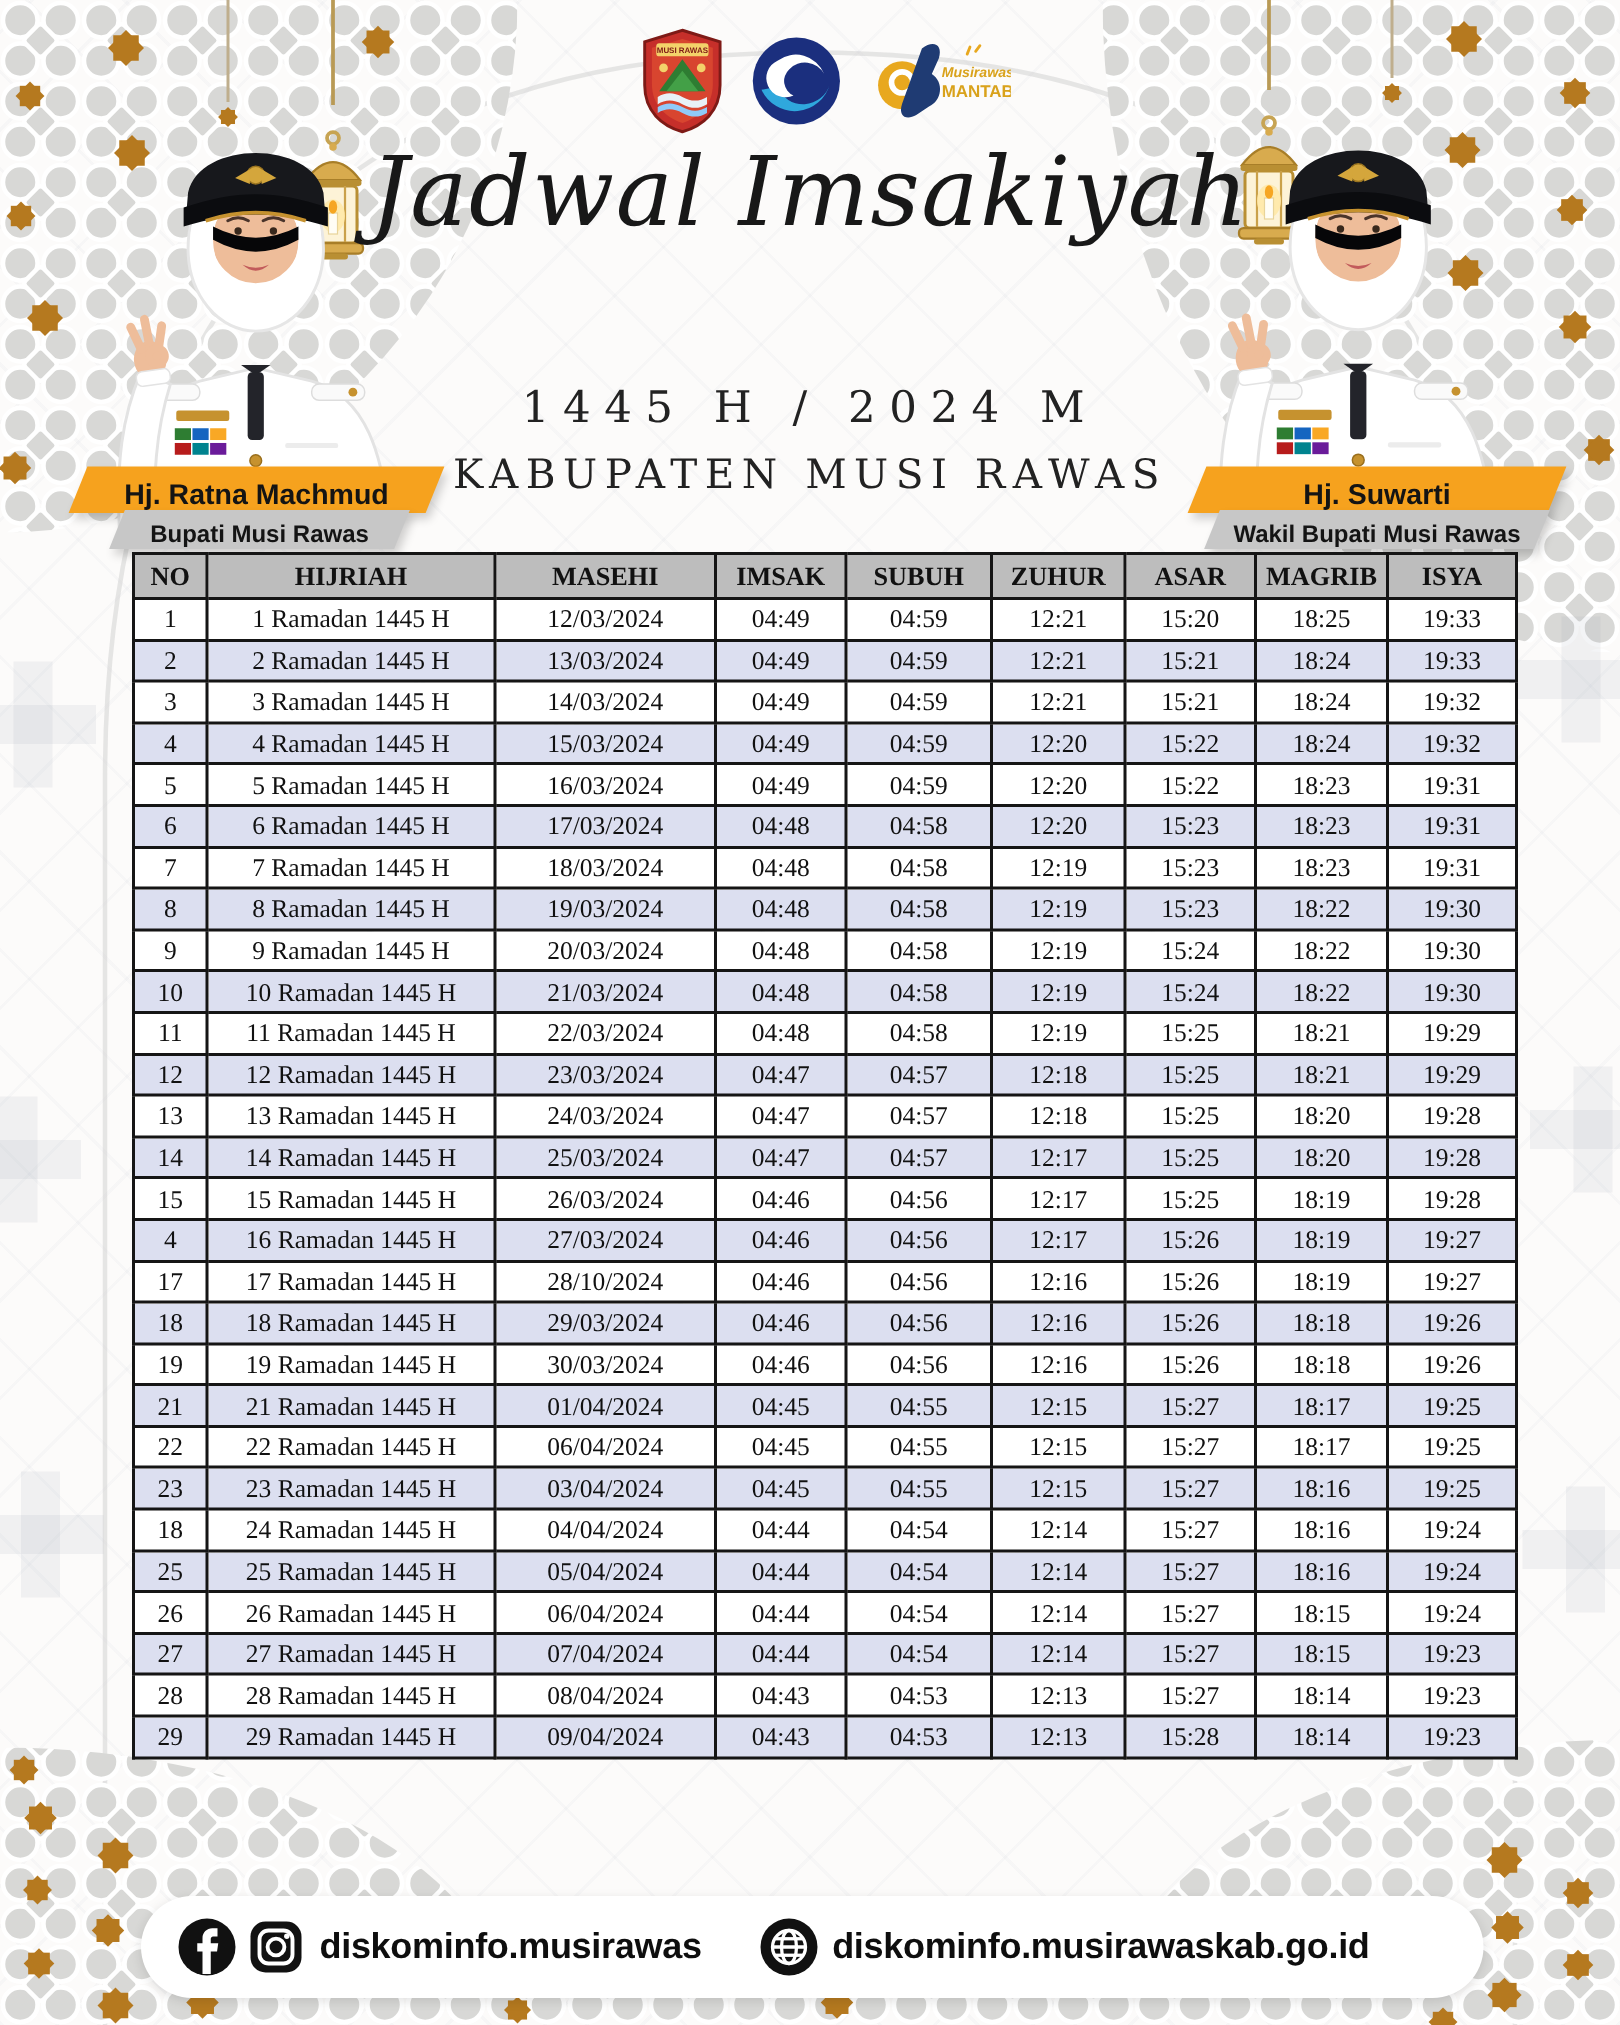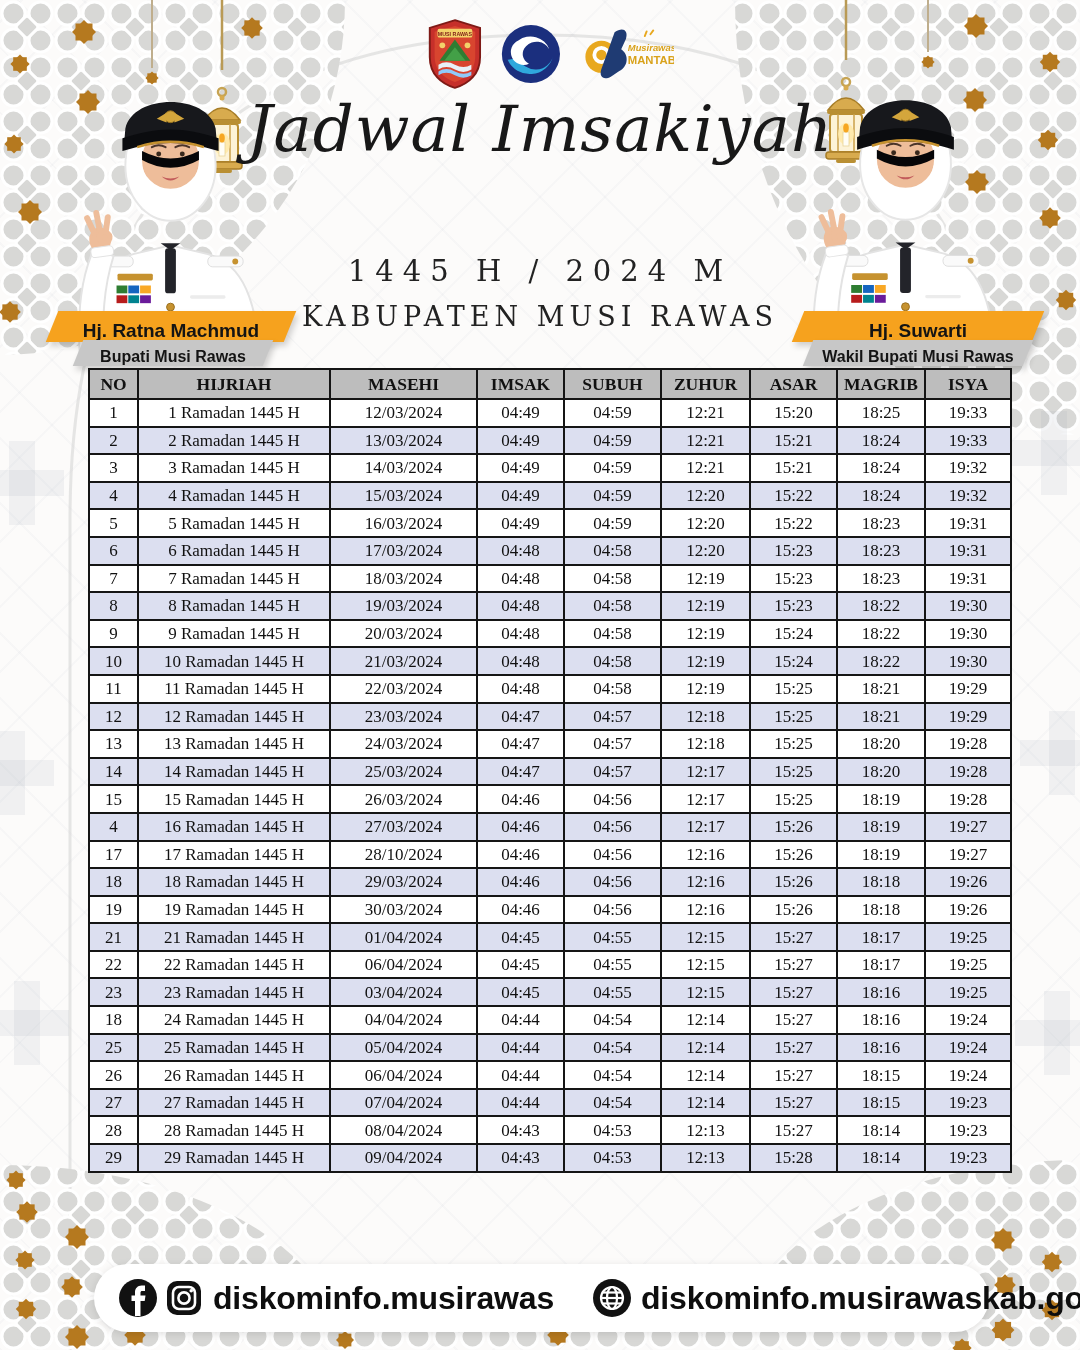--- a/index.html
+++ b/index.html
@@ -49,21 +49,21 @@
   .sched th{background:#bdbdbd;font-weight:700;font-size:17.5px;height:28px;}
   .sched tbody tr{background:#ffffff;}
   .sched tbody tr:nth-child(even){background:#dcdff0;}
   .col-0{width:47px}.col-1{width:190px}.col-2{width:145px}.col-3{width:85px}.col-4{width:95px}
   .col-5{width:87px}.col-6{width:85px}.col-7{width:86px}.col-8{width:84px}
   
   .source{position:absolute;left:104px;top:1220px;z-index:5;font-size:19px;font-weight:700;color:#141414;}
   .pill{position:absolute;left:94px;top:1264px;width:895px;height:68px;background:#ffffff;border-radius:36px;
     z-index:6;display:flex;align-items:center;padding:0 24px;box-sizing:border-box;box-shadow:0 2px 8px rgba(0,0,0,.12);}
   .pill .ic{width:40px;height:40px;flex:0 0 auto;}
-  .pill .txt{font-size:32px;font-weight:700;color:#0e0e0e;letter-spacing:-0.2px;margin-left:9px;white-space:nowrap;}
+  .pill .txt{font-size:24px;font-weight:700;color:#0e0e0e;letter-spacing:-0.2px;margin-left:9px;white-space:nowrap;}
   .gap2{margin-left:38px;}
 </style>
 </head>
 <body>
 
 <div id="poster">
 
   <svg width="0" height="0" style="position:absolute">
     <defs>
       <pattern id="lat" width="54" height="54" patternUnits="userSpaceOnUse">

